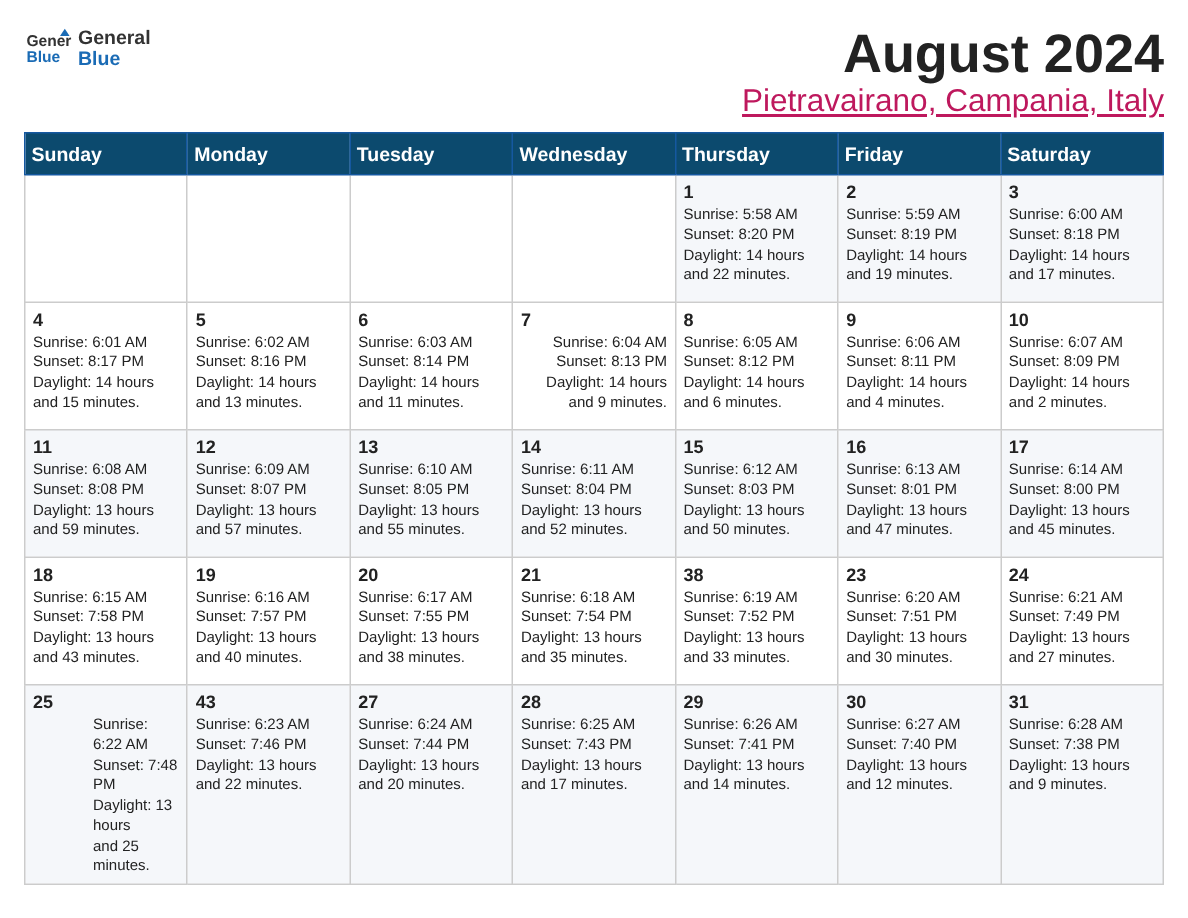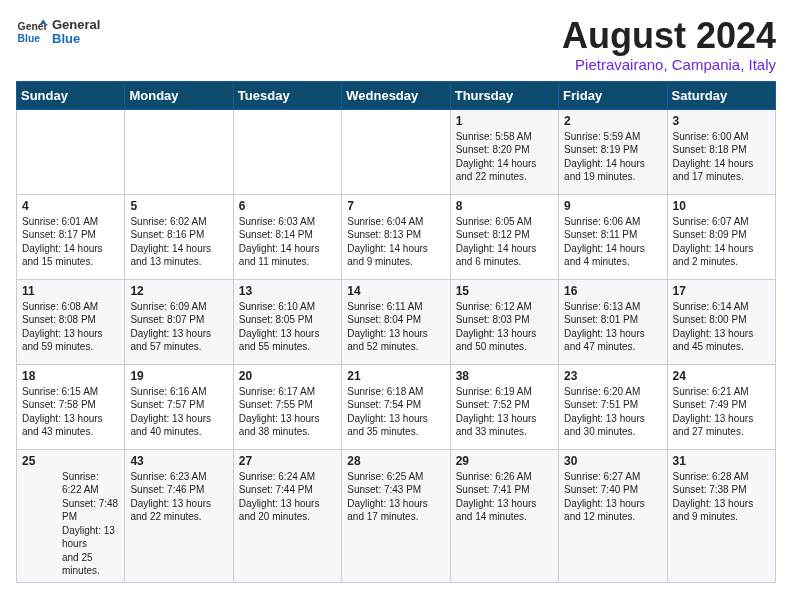--- a/index.html
+++ b/index.html
@@ -28,22 +28,23 @@
     .title-block {
       text-align: right;
     }
     .month-title {
       font-size: 36px;
       font-weight: bold;
       color: #222;
       line-height: 1.1;
     }
     .location {
-      font-size: 15px;
-      color: #6d28d9;
+      font-size: 21px;
+      color: #be185d;
+      text-decoration: underline;
     }
     .calendar-table {
       width: 100%;
       border-collapse: collapse;
       border: 1px solid #ccc;
     }
     .calendar-table th {
       background: #0c4a6e;
       color: #fff;
       font-size: 13px;
@@ -161,21 +162,21 @@
         </td>
         <td>
           <span class="day-num">6</span>
           <div class="cell-content" style="white-space: pre-line;">Sunrise: 6:03 AM
 Sunset: 8:14 PM
 Daylight: 14 hours
 and 11 minutes.</div>
         </td>
         <td>
           <span class="day-num">7</span>
-          <div class="cell-content" style="white-space: pre-line;">Sunrise: 6:04 AM
+          <div class="cell-content" style="white-space: pre-line; text-align: right;">Sunrise: 6:04 AM
 Sunset: 8:13 PM
 Daylight: 14 hours
 and 9 minutes.</div>
         </td>
         <td>
           <span class="day-num">8</span>
           <div class="cell-content" style="white-space: pre-line;">Sunrise: 6:05 AM
 Sunset: 8:12 PM
 Daylight: 14 hours
 and 6 minutes.</div>

